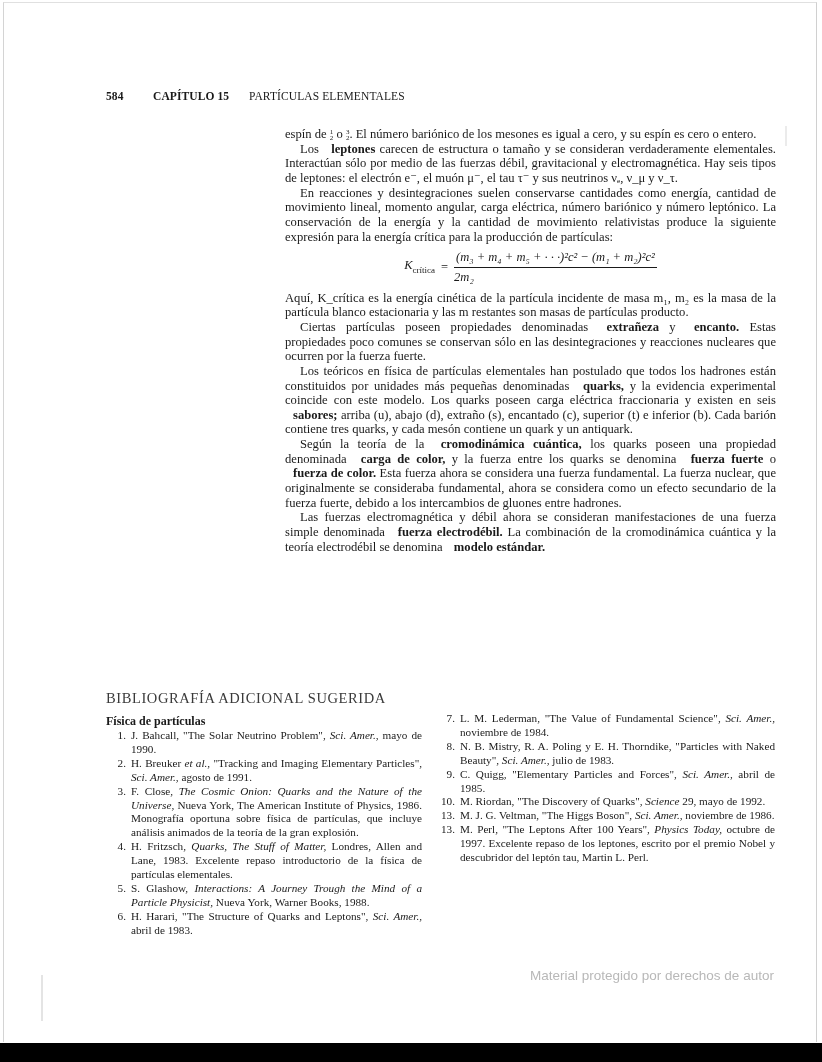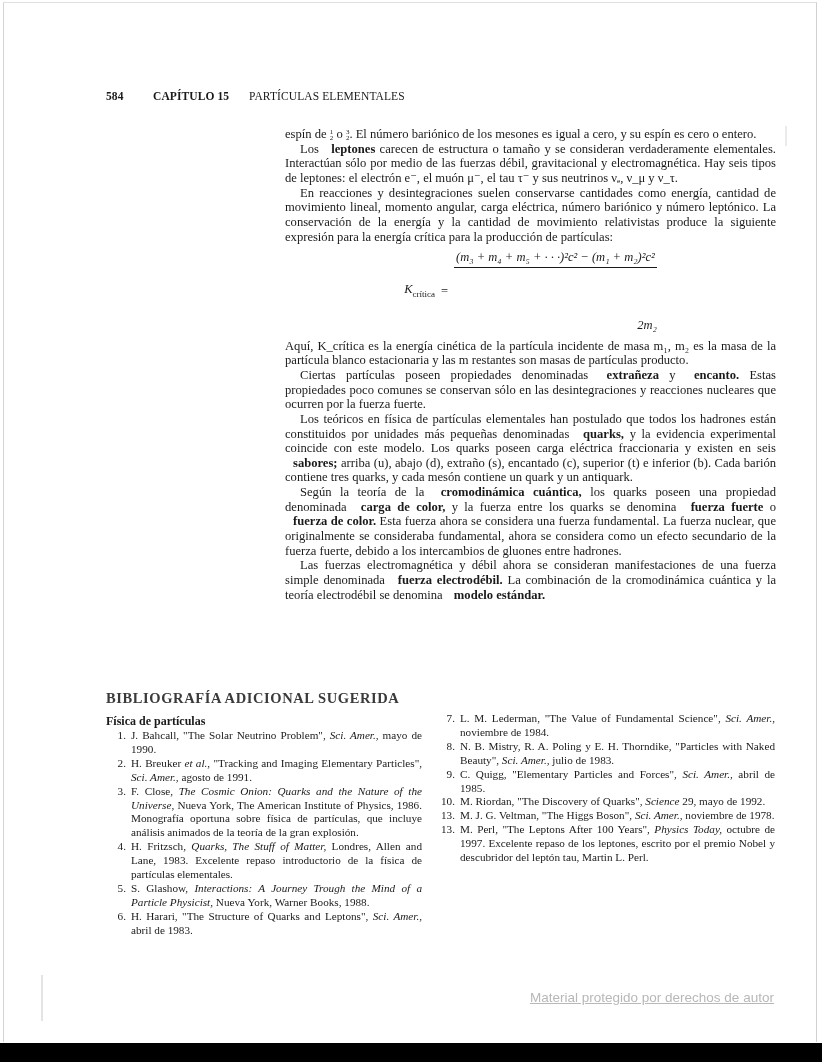--- a/index.html
+++ b/index.html
@@ -33,44 +33,44 @@
   .frac { display: inline-block; vertical-align: middle; font-size: 7px; line-height: 6px; text-align: center; }
   .frac span { display: block; }
 
   .equation {
     display: flex; align-items: center; justify-content: center; margin: 6px 0 6px 0;
     font-style: italic; font-size: 12.5px;
   }
   .equation .lhs { margin-right: 6px; }
   .equation .lhs sub { font-style: normal; font-size: 9px; }
   .equation .eqsign { font-style: normal; margin-right: 6px; }
-  .fraction-block { display: inline-flex; flex-direction: column; align-items: flex-end; gap: 48px; }
+  .fraction-block { display: inline-flex; flex-direction: column; align-items: flex-start; }
   .fraction-block .num { padding: 0 2px 2px 2px; border-bottom: 1px solid #1a1a1a; white-space: nowrap; }
   .fraction-block .den { padding-top: 2px; }
 
   .biblio-title {
-    position: absolute; left: 106px; top: 690px; font-size: 14.5px; font-weight: bold;
+    position: absolute; left: 106px; top: 690px; font-size: 14.5px; font-weight: normal;
     letter-spacing: 0.6px; color: #3a3a3a;
   }
   .biblio-sub { position: absolute; left: 106px; top: 714px; font-size: 12px; font-weight: bold; }
 
   .biblio-col {
     position: absolute; font-size: 11.2px; line-height: 13.9px; text-align: justify;
   }
   .biblio-col.left { left: 106px; top: 729px; width: 316px; }
   .biblio-col.right { left: 437px; top: 712px; width: 338px; }
   .ref { display: flex; }
   .ref .num { width: 20px; flex: none; text-align: right; padding-right: 5px; }
   .biblio-col.right .ref .num { width: 18px; }
   .ref .txt { flex: 1; }
   .ref i { font-style: italic; }
 
   .watermark {
-    position: absolute; left: 530px; top: 990px; font-family: "Liberation Sans", "DejaVu Sans", sans-serif;
-    font-size: 13.5px; color: #b8b8b8; text-decoration: underline;
+    position: absolute; left: 530px; top: 968px; font-family: "Liberation Sans", "DejaVu Sans", sans-serif;
+    font-size: 13.5px; color: #b8b8b8;
   }
   .scroll-hint-left { position: absolute; left: 41px; top: 975px; width: 2px; height: 46px; background: #e4e4e4; }
   .scroll-hint-right { position: absolute; left: 785px; top: 126px; width: 2px; height: 20px; background: #ebebeb; }
 </style>
 </head>
 <body>
 
 <div class="page-frame"></div>
 <div class="scroll-hint-left"></div>
 <div class="scroll-hint-right"></div>
@@ -156,21 +156,21 @@
   <div class="ref">
       <span class="num">9.</span>
       <span class="txt"><span>C. Quigg, "Elementary Particles and Forces", </span><i>Sci. Amer.</i><span>, abril de 1985.</span></span>
     </div>
   <div class="ref">
       <span class="num">10.</span>
       <span class="txt"><span>M. Riordan, "The Discovery of Quarks", </span><i>Science</i><span> 29, mayo de 1992.</span></span>
     </div>
   <div class="ref">
       <span class="num">13.</span>
-      <span class="txt"><span>M. J. G. Veltman, "The Higgs Boson", </span><i>Sci. Amer.</i><span>, noviembre de 1978.</span></span>
+      <span class="txt"><span>M. J. G. Veltman, "The Higgs Boson", </span><i>Sci. Amer.</i><span>, noviembre de 1986.</span></span>
     </div>
   <div class="ref">
       <span class="num">13.</span>
       <span class="txt"><span>M. Perl, "The Leptons After 100 Years", </span><i>Physics Today,</i><span> octubre de 1997. Excelente repaso de los leptones, escrito por el premio Nobel y descubridor del leptón tau, Martin L. Perl.</span></span>
     </div>
 </div>
 
 <div class="watermark">Material protegido por derechos de autor</div>
 <div class="bottom-bar"></div>
 

